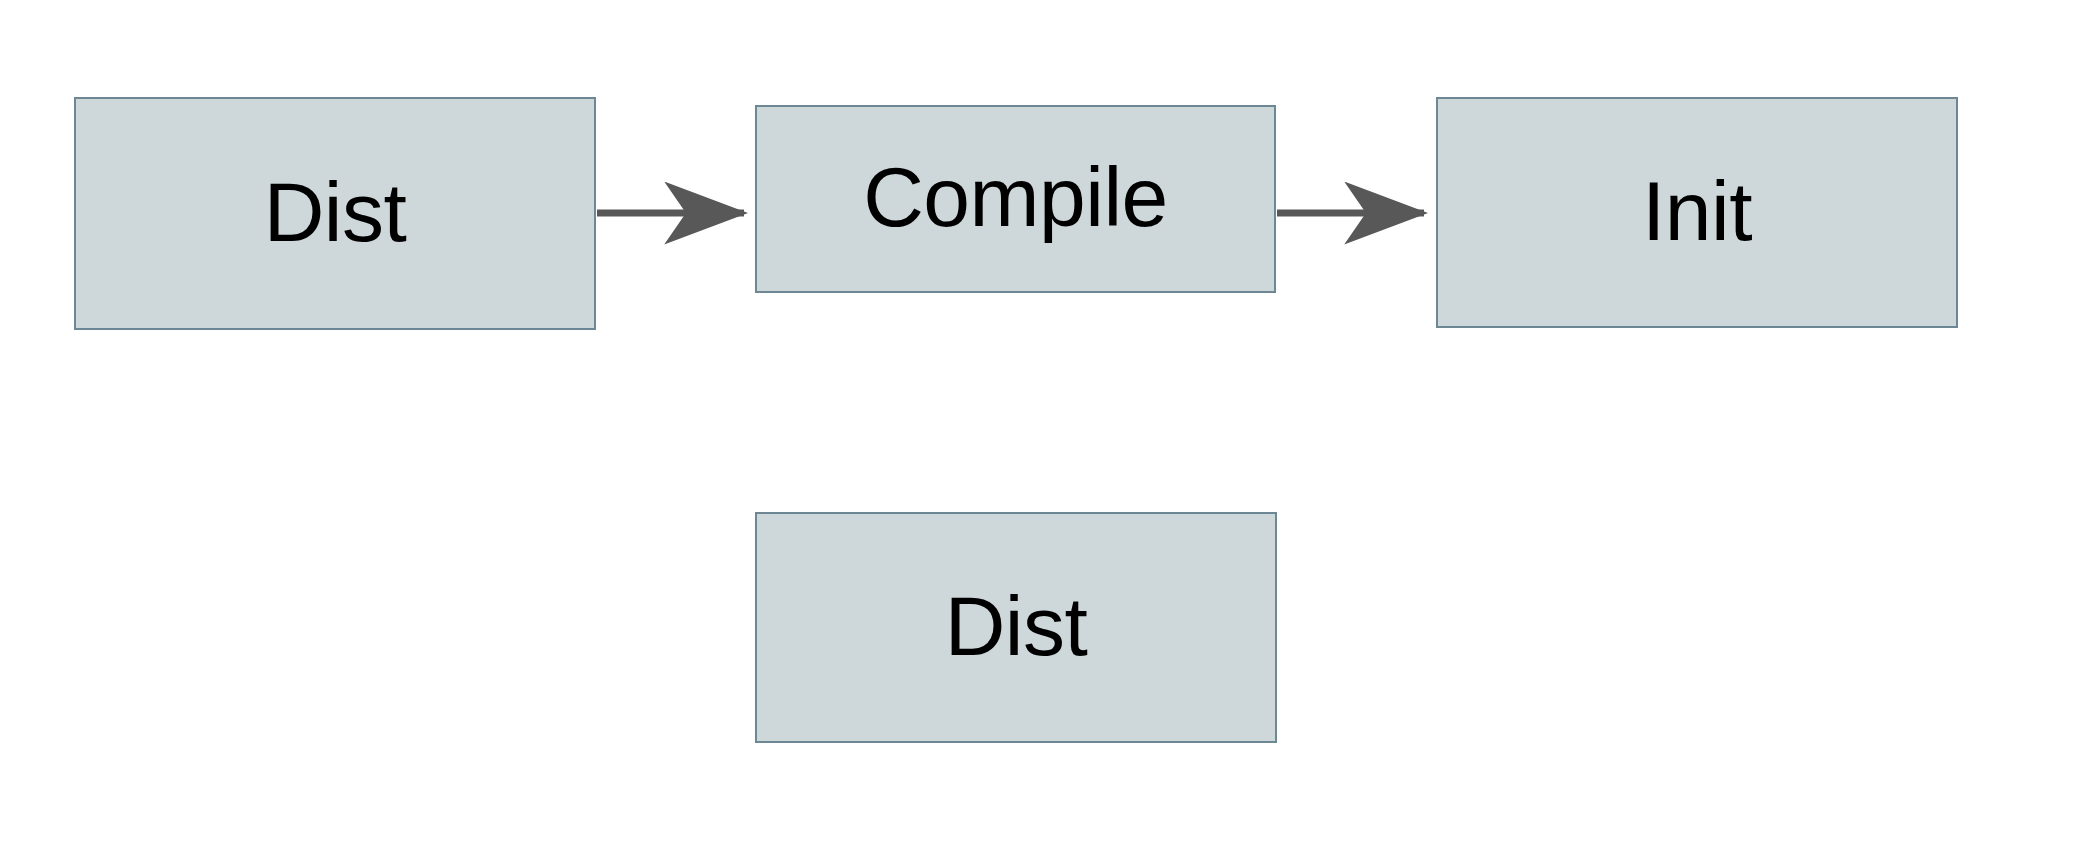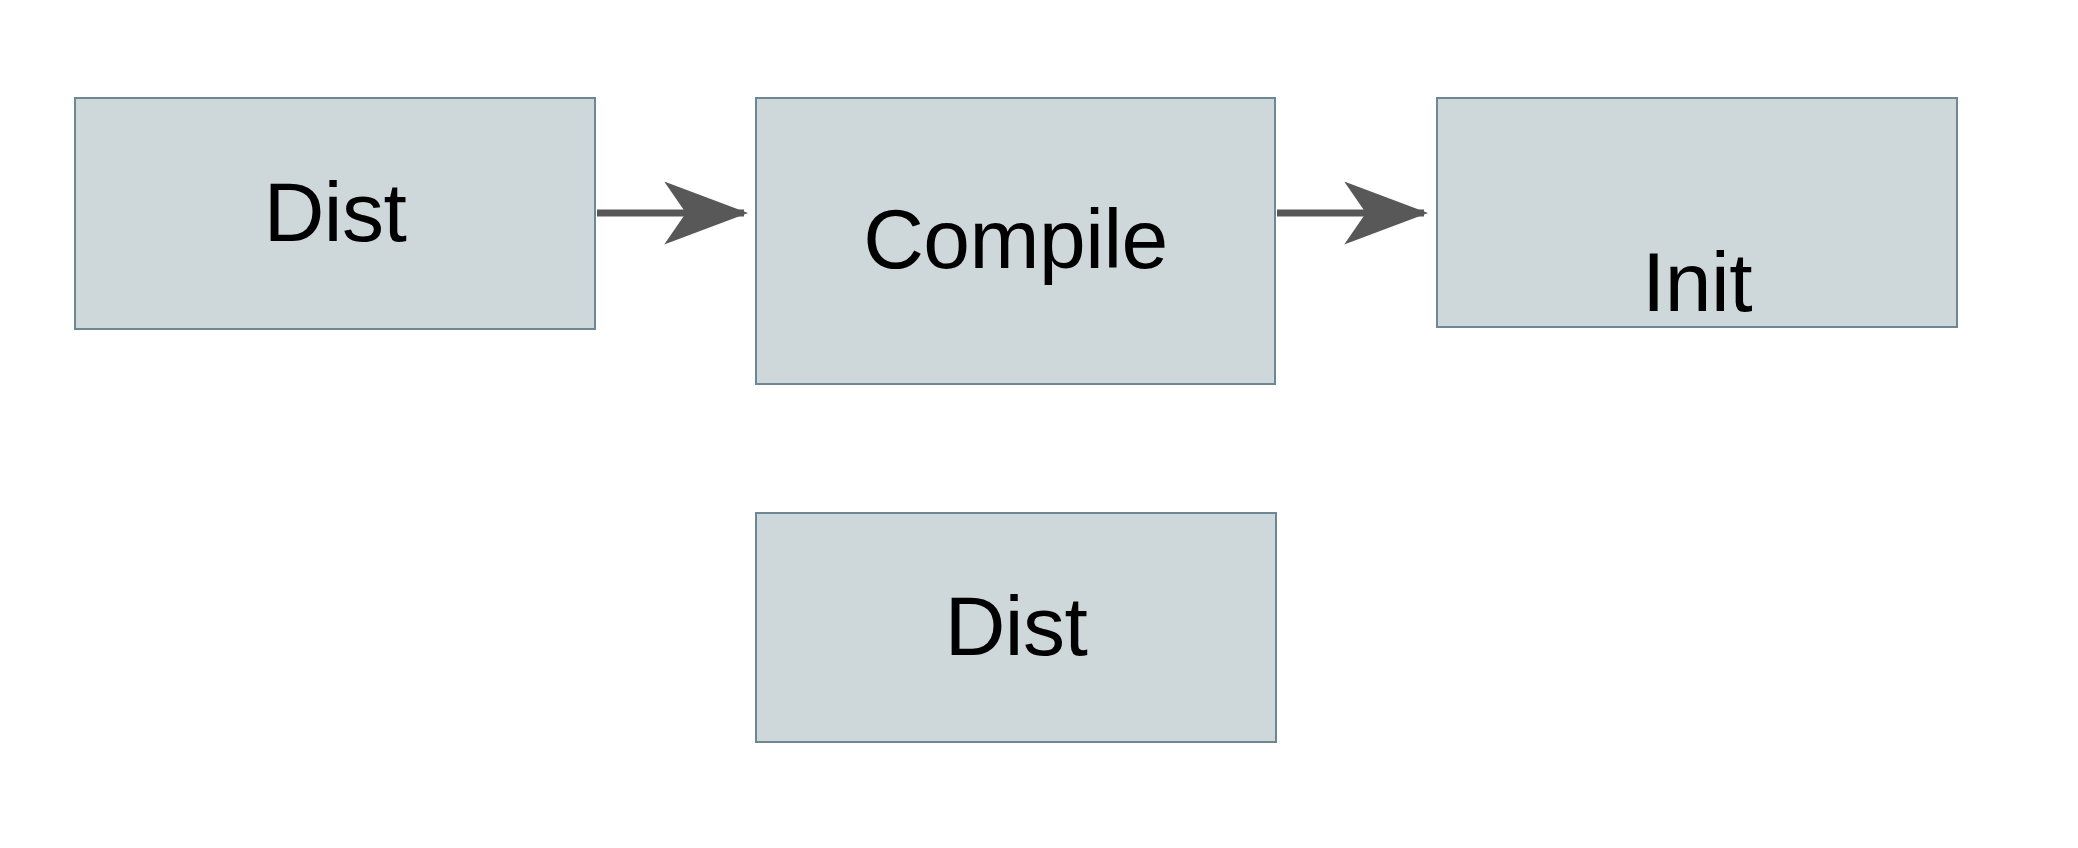--- a/index.html
+++ b/index.html
@@ -42,22 +42,22 @@
     letter-spacing: -0.5px;
     white-space: nowrap;
     user-select: none;
   }
   .node-label {
     display: block;
     transform: translateY(-2px);
   }
   
   #node-dist    { left: 74px;   top: 97px;  width: 522px; height: 233px; }
-  #node-compile { left: 755px;  top: 97px;  width: 521px; height: 288px; }
-  #node-init    { left: 1436px; top: 97px;  width: 522px; height: 231px; align-items: flex-end; }
+  #node-compile { left: 755px;  top: 105px;  width: 521px; height: 188px; }
+  #node-init    { left: 1436px; top: 97px;  width: 522px; height: 231px; }
   #node-clean   { left: 755px;  top: 512px; width: 522px; height: 231px; }
 </style>
 </head>
 <body>
 
 <div id="diagram-canvas">
 
   <svg class="edge-layer" viewBox="0 0 2078 848" width="2078" height="848" xmlns="http://www.w3.org/2000/svg">
     <defs>
       <marker id="arrowhead-barbed" markerWidth="12" markerHeight="9" refX="11.4" refY="4.5" orient="auto" markerUnits="strokeWidth">

